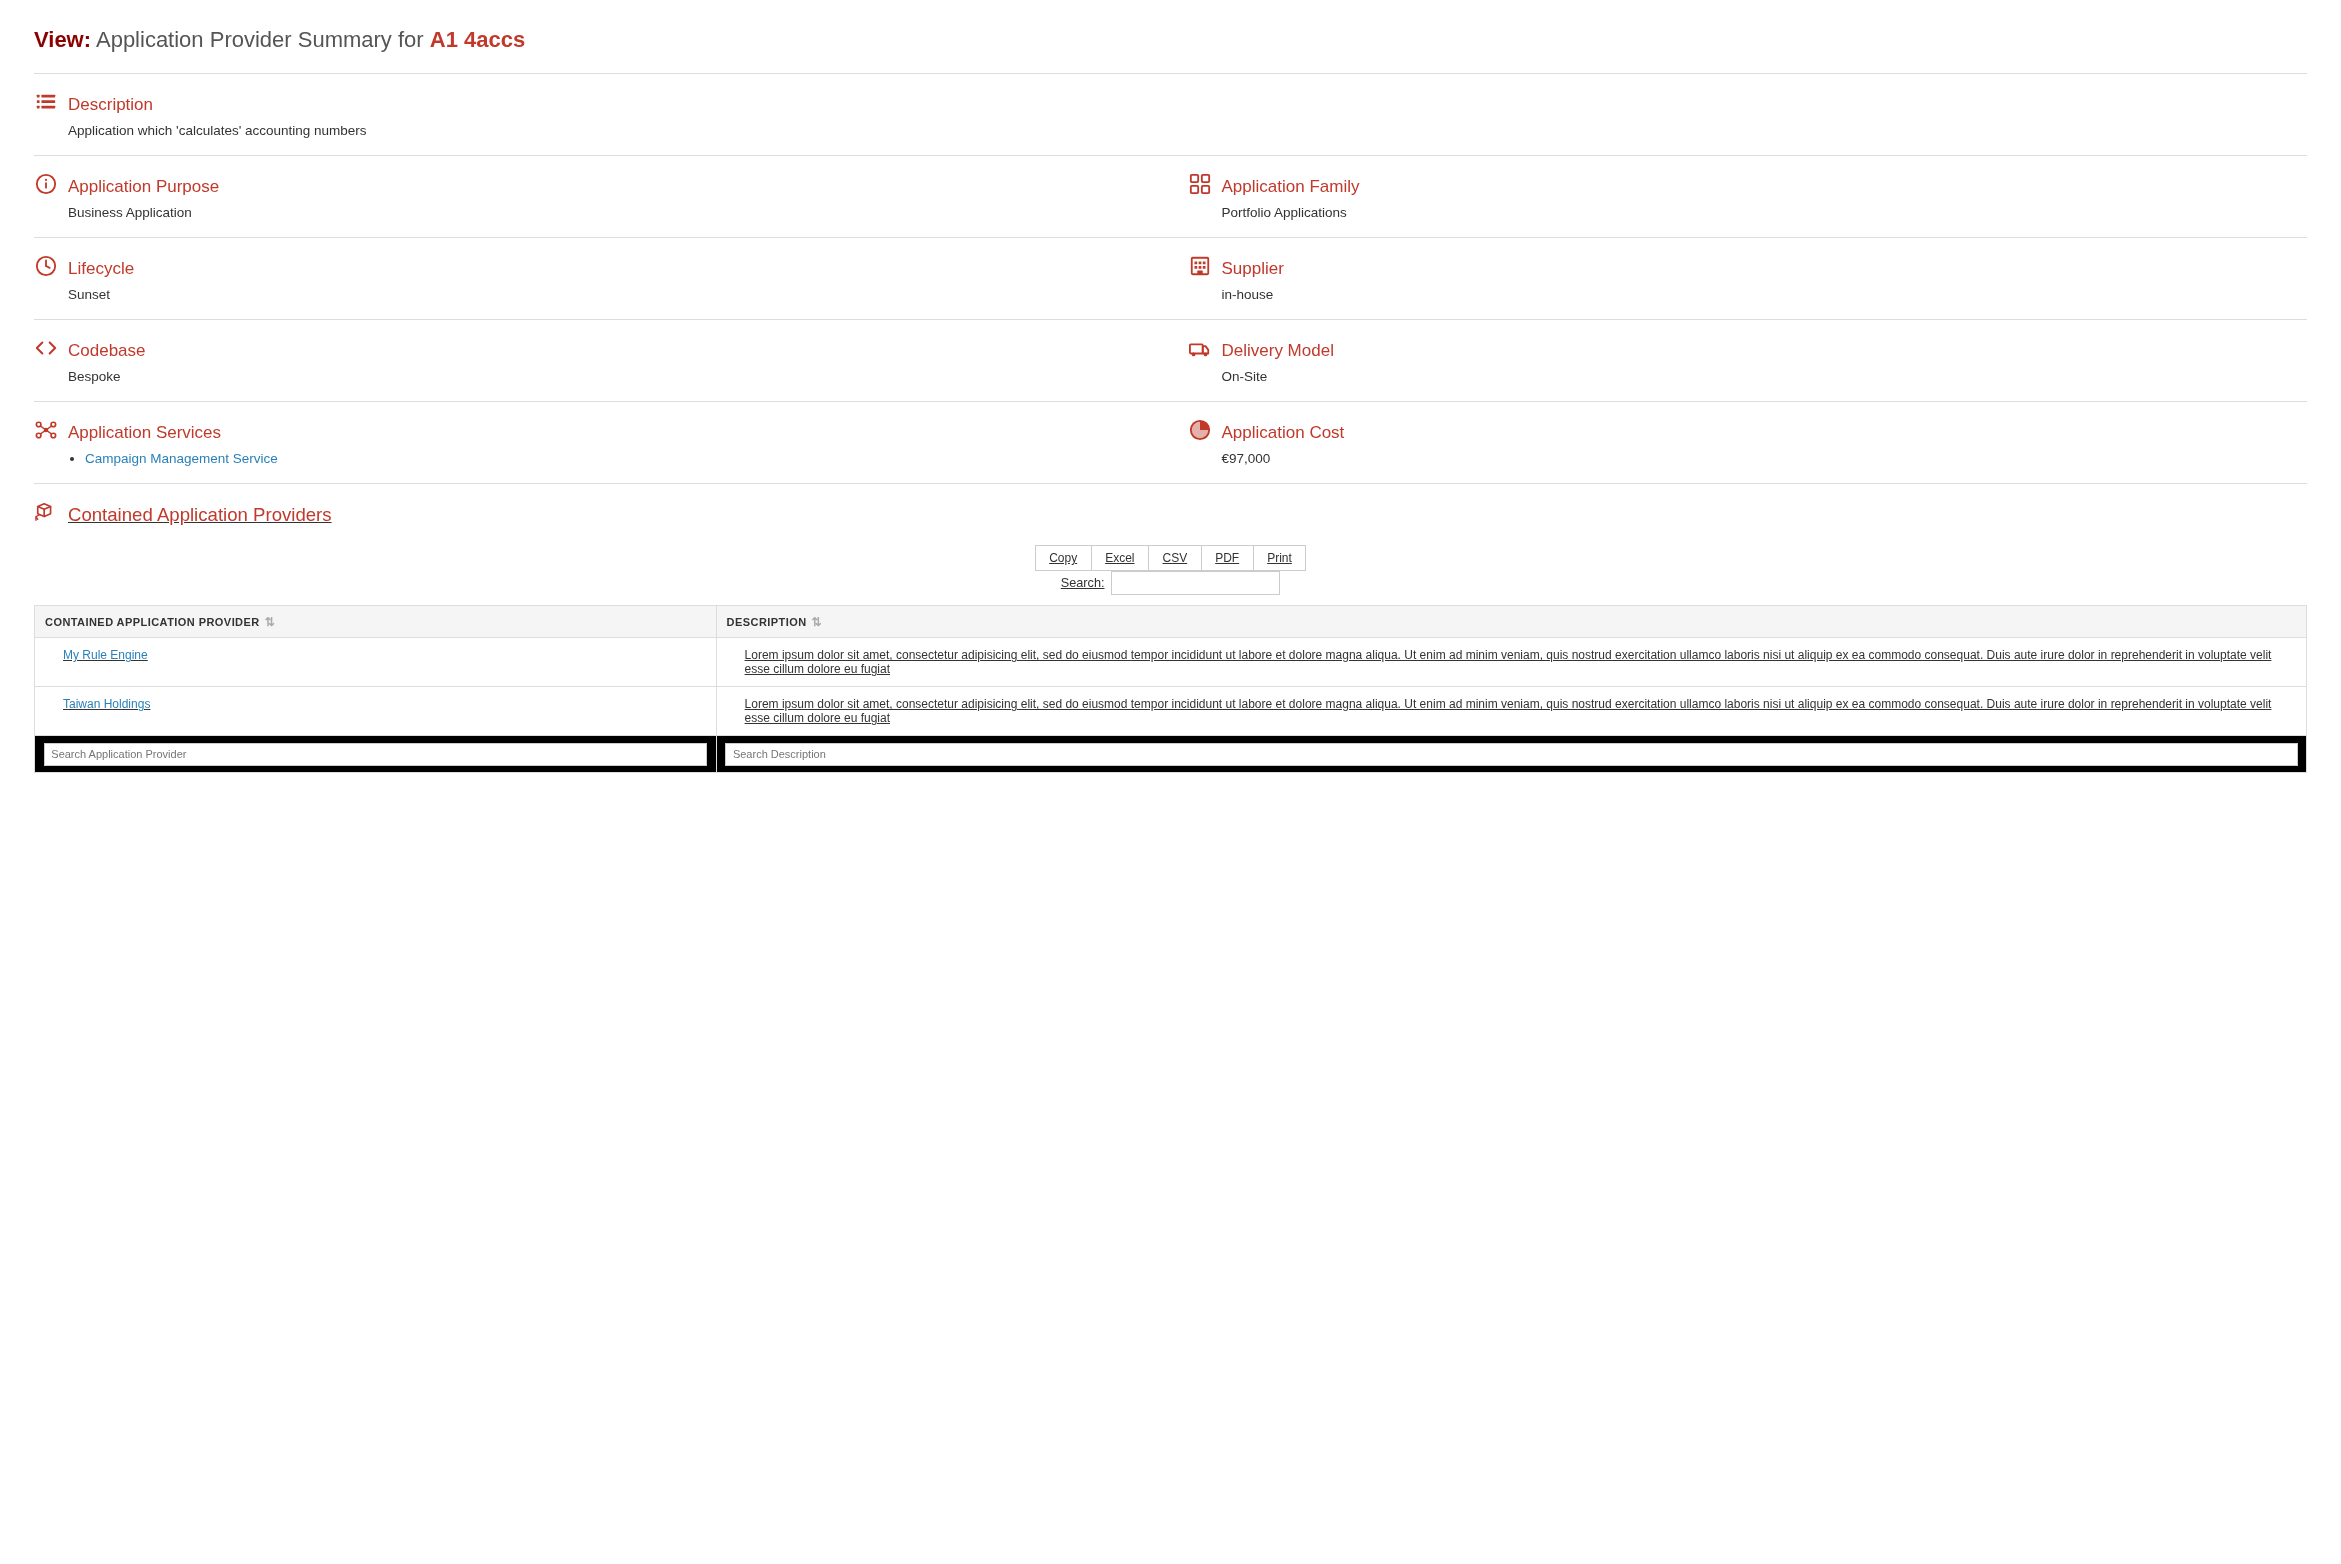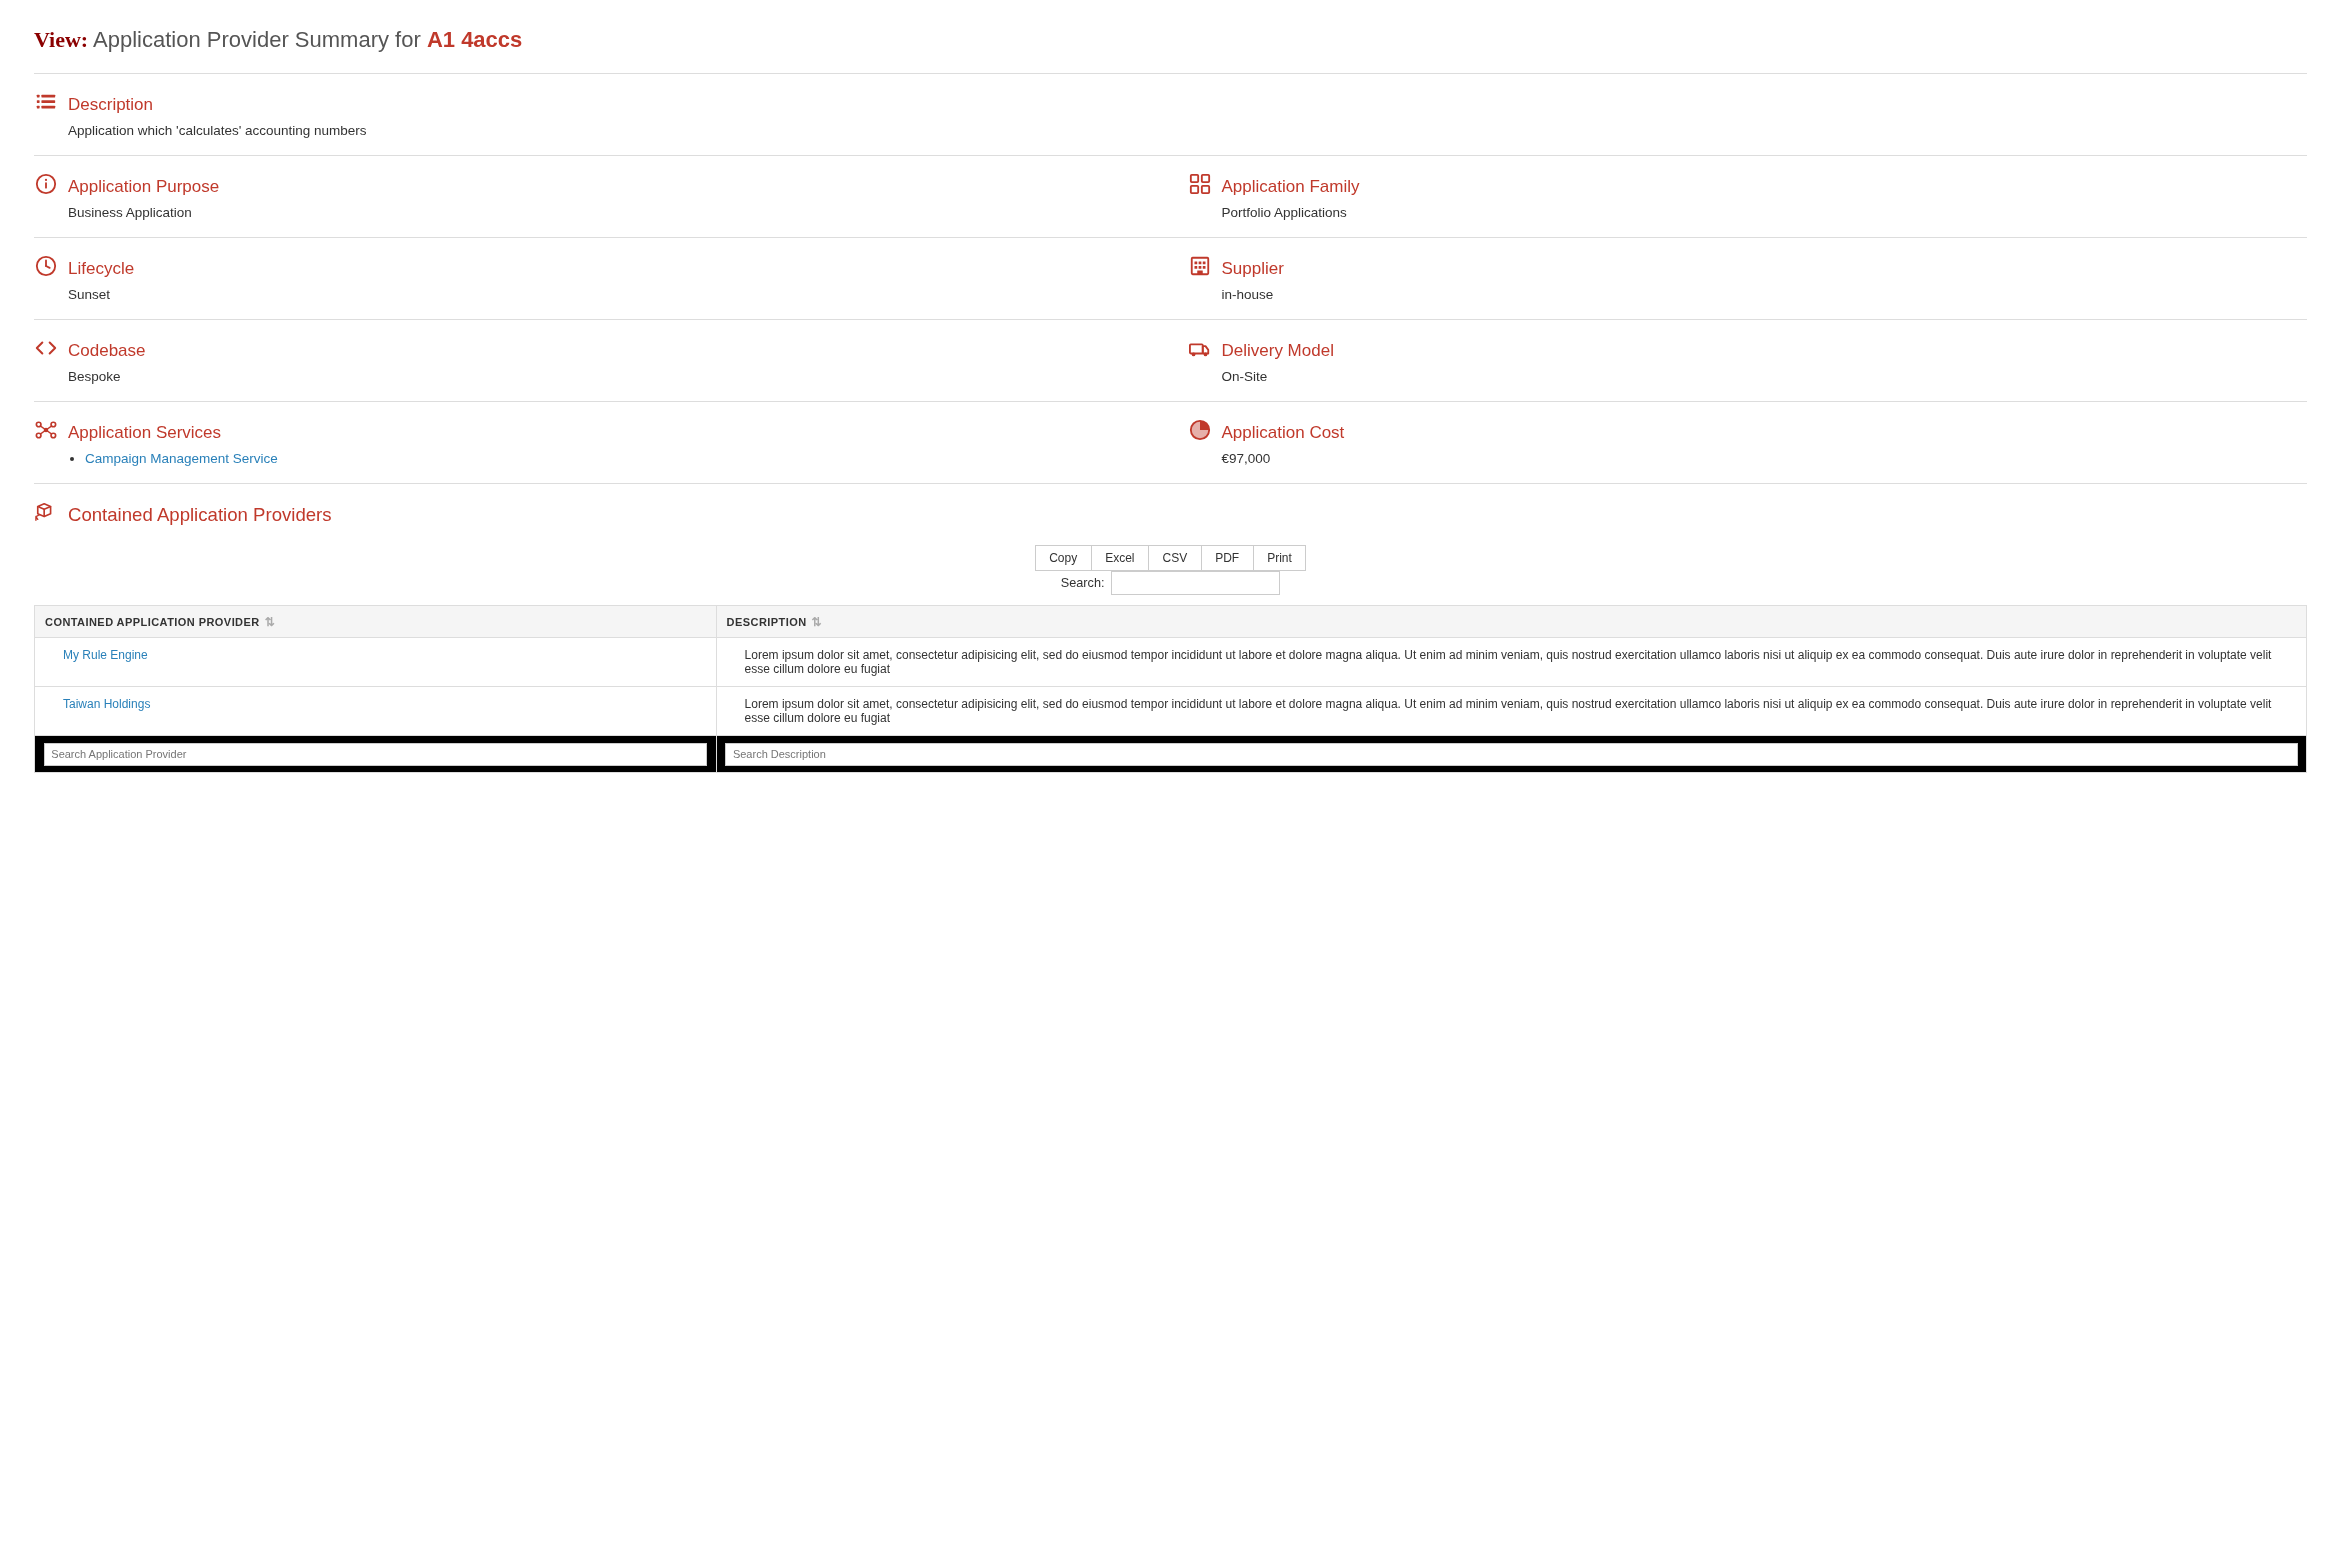--- a/index.html
+++ b/index.html
@@ -12,21 +12,20 @@
     }
     .page-title {
       font-size: 22px;
       font-weight: normal;
       color: #555;
       margin-bottom: 20px;
     }
     .page-title .view-label {
       color: #8b0000;
       font-weight: bold;
-      font-family: Liberation Serif, serif;
     }
     .page-title .provider-name {
       color: #c0392b;
       font-weight: bold;
     }
     hr.divider {
       border: none;
       border-top: 0.8px solid #ddd;
       margin: 0 0 0 0;
     }
@@ -79,20 +78,21 @@
       padding-left: 17px;
     }
     
     .description-section {
       border-bottom: 0.8px solid #ddd;
       padding: 17px 0;
     }
     
     .contained-section {
       padding: 17px 0;
+      text-decoration: underline;
     }
     .contained-header {
       display: flex;
       align-items: center;
       gap: 10px;
       margin-bottom: 17px;
     }
     
     .table-controls {
       display: flex;

